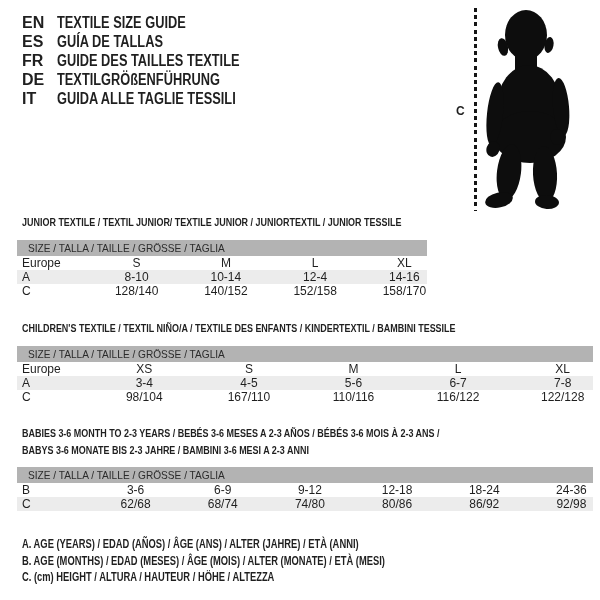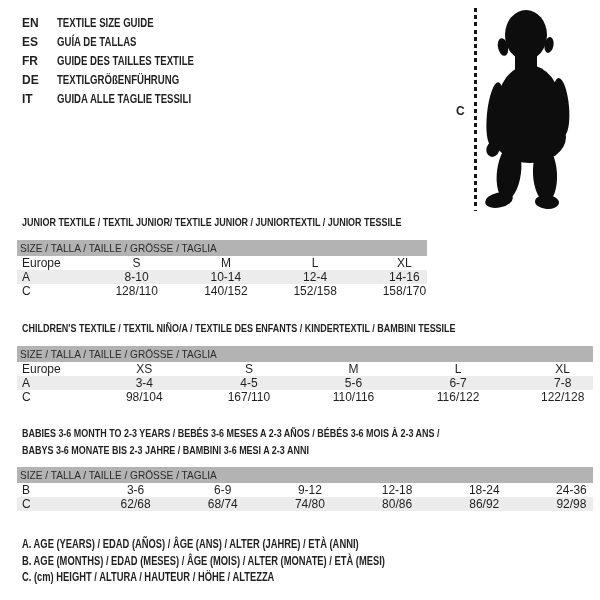--- a/index.html
+++ b/index.html
@@ -9,39 +9,39 @@
     background:#ffffff; color:#1f1f1f;
     font-family:"Liberation Sans", sans-serif;
   }
   .condense { display:inline-block; transform-origin:0 50%; white-space:nowrap; }
   .cx78 { transform:scaleX(0.78); }
   .cx80 { transform:scaleX(0.80); }
   .cx88 { transform:scaleX(0.88); }
 
   
   .lang { position:absolute; left:22px; top:13px; }
-  .lang-row { display:flex; align-items:center; height:19px; font-size:12px; font-weight:bold; white-space:nowrap; }
+  .lang-row { display:flex; align-items:center; height:19px; font-size:16px; font-weight:bold; white-space:nowrap; }
   .lang-code { width:35px; }
 
   
   .dash-line {
     position:absolute; left:474px; top:8px; width:3px; height:203px;
     background:repeating-linear-gradient(to bottom, #151515 0 4px, transparent 4px 7.2px);
   }
   .c-label { position:absolute; left:456px; top:104px; font-size:12px; font-weight:600; }
   .baby-svg { position:absolute; left:485px; top:9px; }
 
   
   .sec-title { position:absolute; left:22px; font-size:11.5px; font-weight:bold; line-height:13px; white-space:nowrap; }
 
   
   .size-table { position:absolute; left:17px; }
   .t-head {
     height:16px; background:#b3b3b3; display:flex; align-items:center;
-    padding-left:3px; font-size:11.5px; color:#2b2b2b; white-space:nowrap;
+    padding-left:11px; font-size:11.5px; color:#2b2b2b; white-space:nowrap;
   }
   .t-row { height:14px; display:flex; align-items:center; font-size:12px;gap:44px; }
   .t-row.alt { background:#ececec; }
   .t-label { width:53px; padding-left:5px; }
   .t-cell { flex:1; text-align:center; }
 
   
   .footnotes { position:absolute; left:22px; top:536px; }
   .foot-row { height:16.5px; display:flex; align-items:center; font-size:12px; font-weight:bold; white-space:nowrap; }
 </style>
@@ -110,21 +110,21 @@
     </div>
     <div class="t-row alt">
       <span class="t-label">A</span>
       <span class="t-cell">8-10</span>
       <span class="t-cell">10-14</span>
       <span class="t-cell">12-4</span>
       <span class="t-cell">14-16</span>
     </div>
     <div class="t-row">
       <span class="t-label">C</span>
-      <span class="t-cell">128/110</span>
+      <span class="t-cell">128/140</span>
       <span class="t-cell">140/152</span>
       <span class="t-cell">152/158</span>
       <span class="t-cell">158/170</span>
     </div>
   </div>
 
   <div class="sec-title" style="top:322px">
     <span class="condense cx78">CHILDREN'S TEXTILE / TEXTIL NIÑO/A / TEXTILE DES ENFANTS / KINDERTEXTIL / BAMBINI TESSILE</span>
   </div>
   <div class="size-table" style="top:346px;width:576px">

